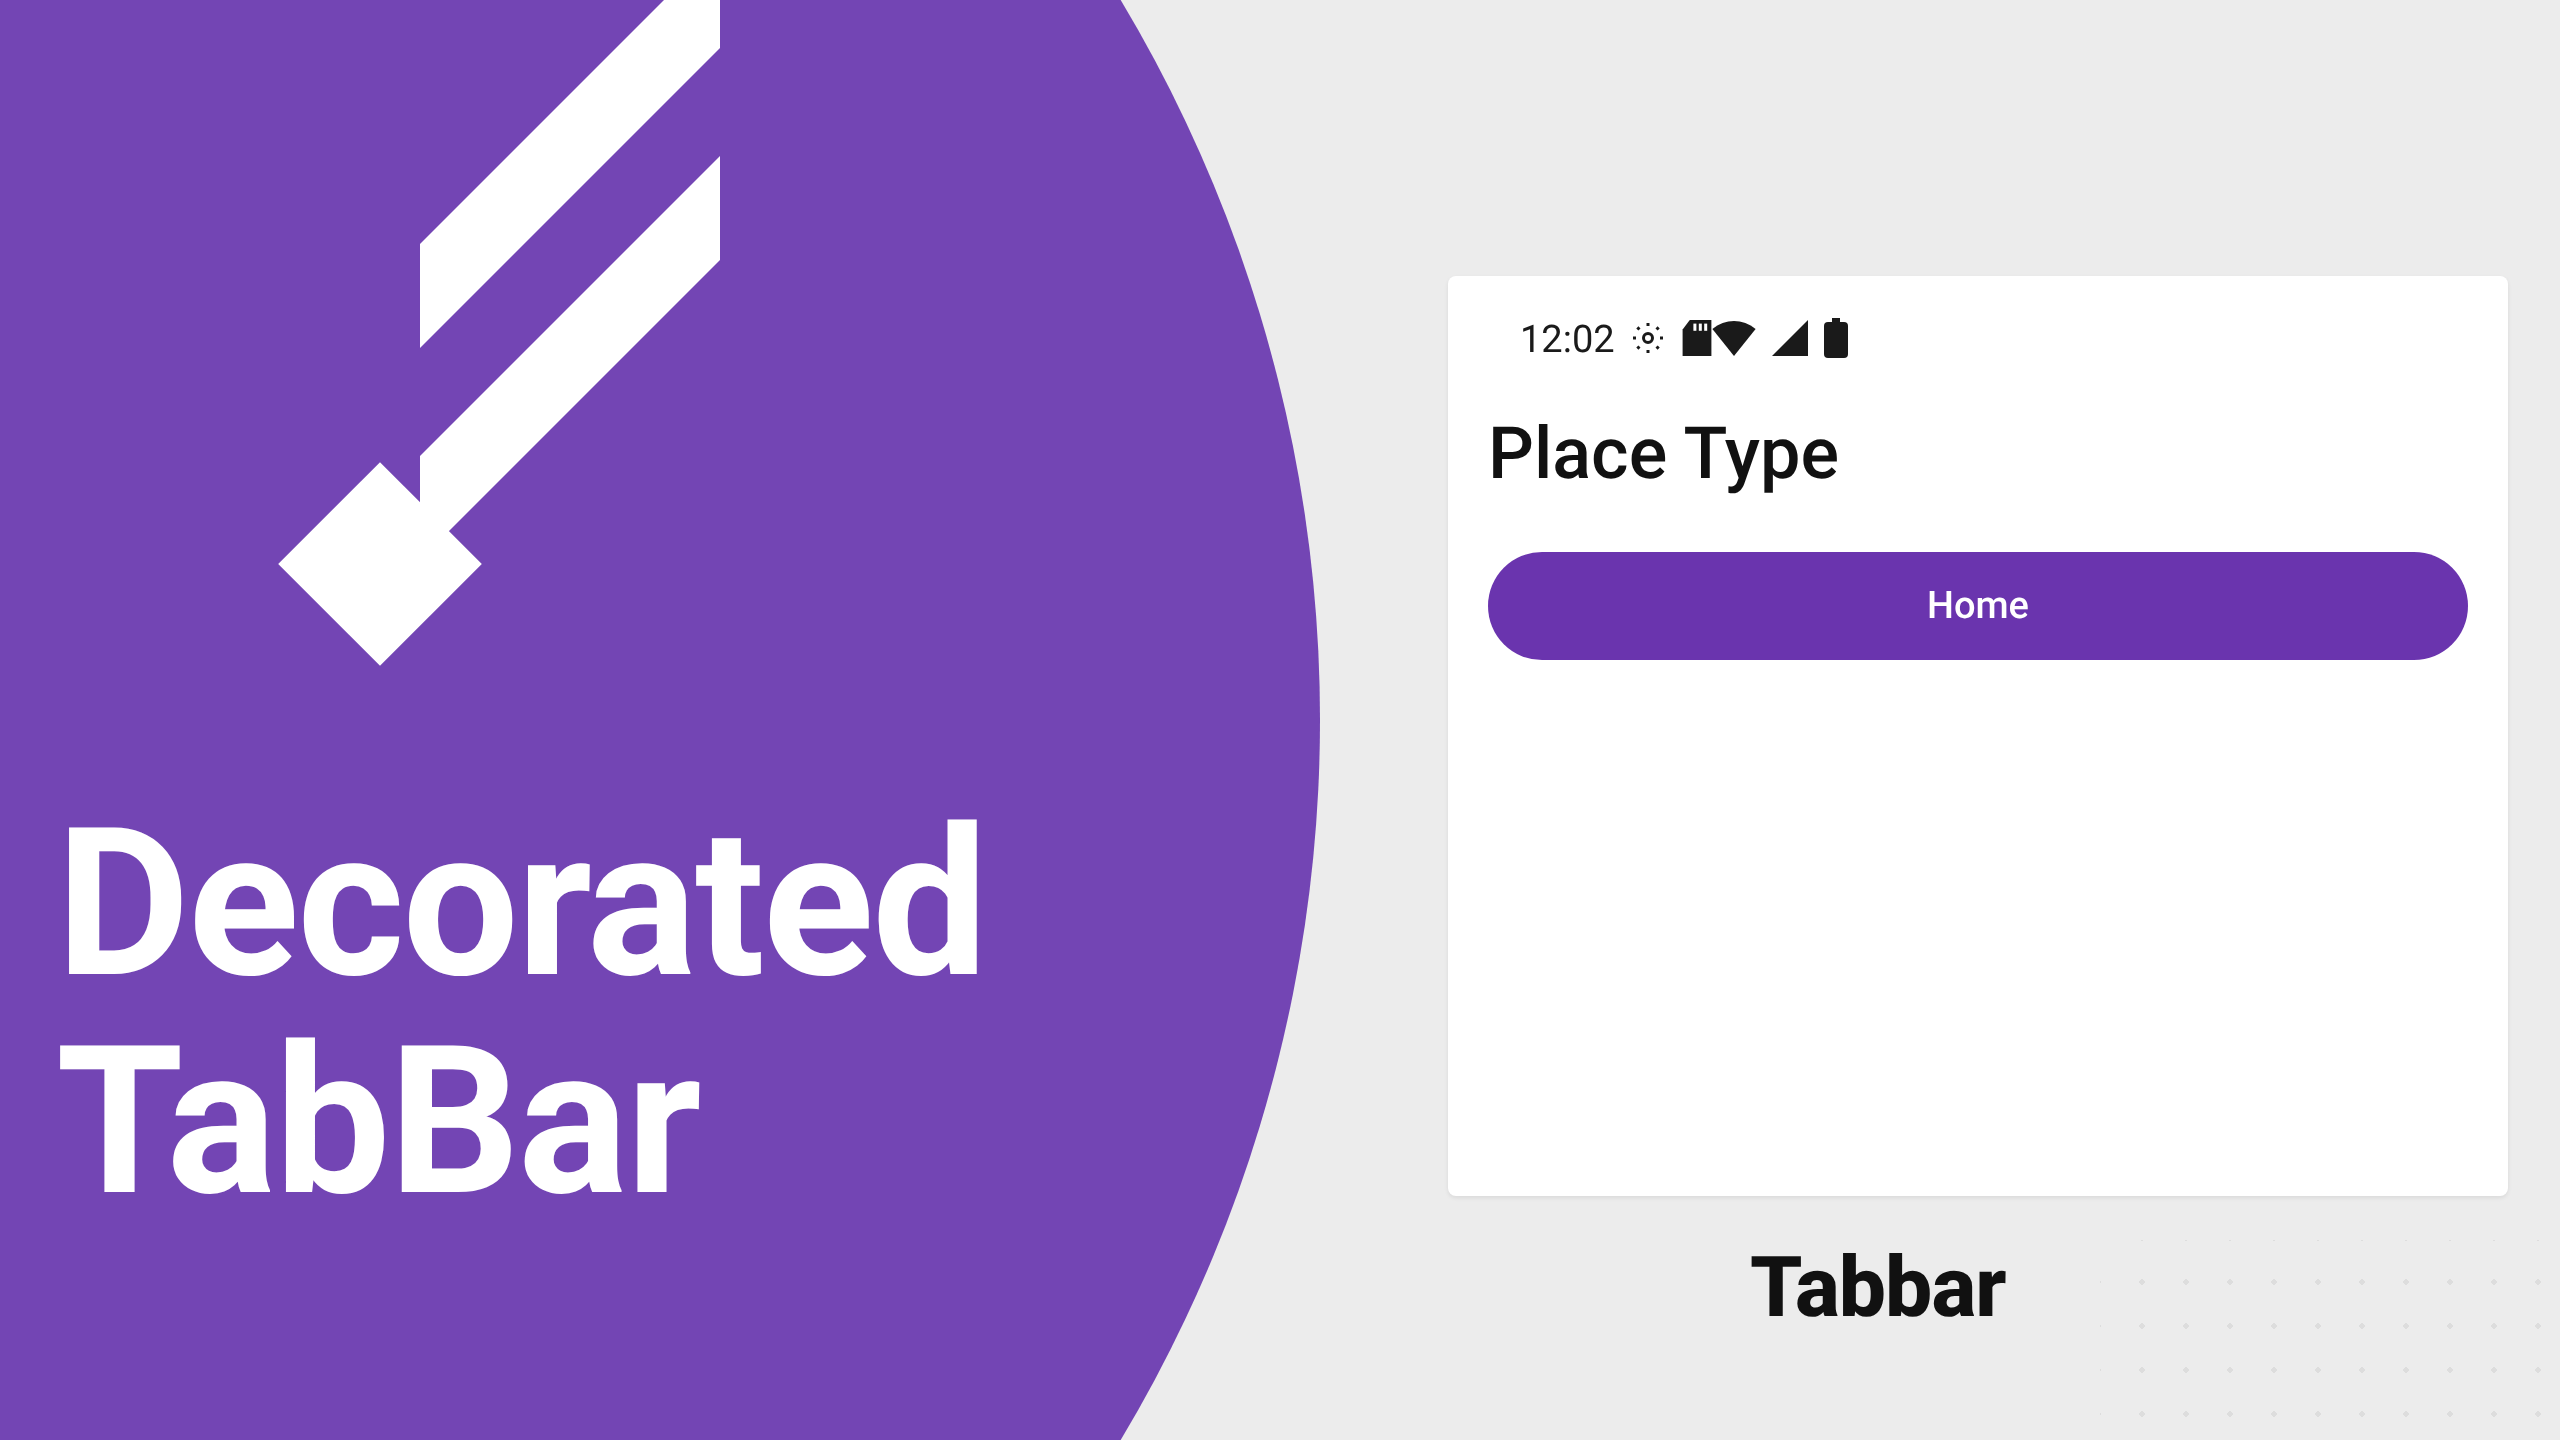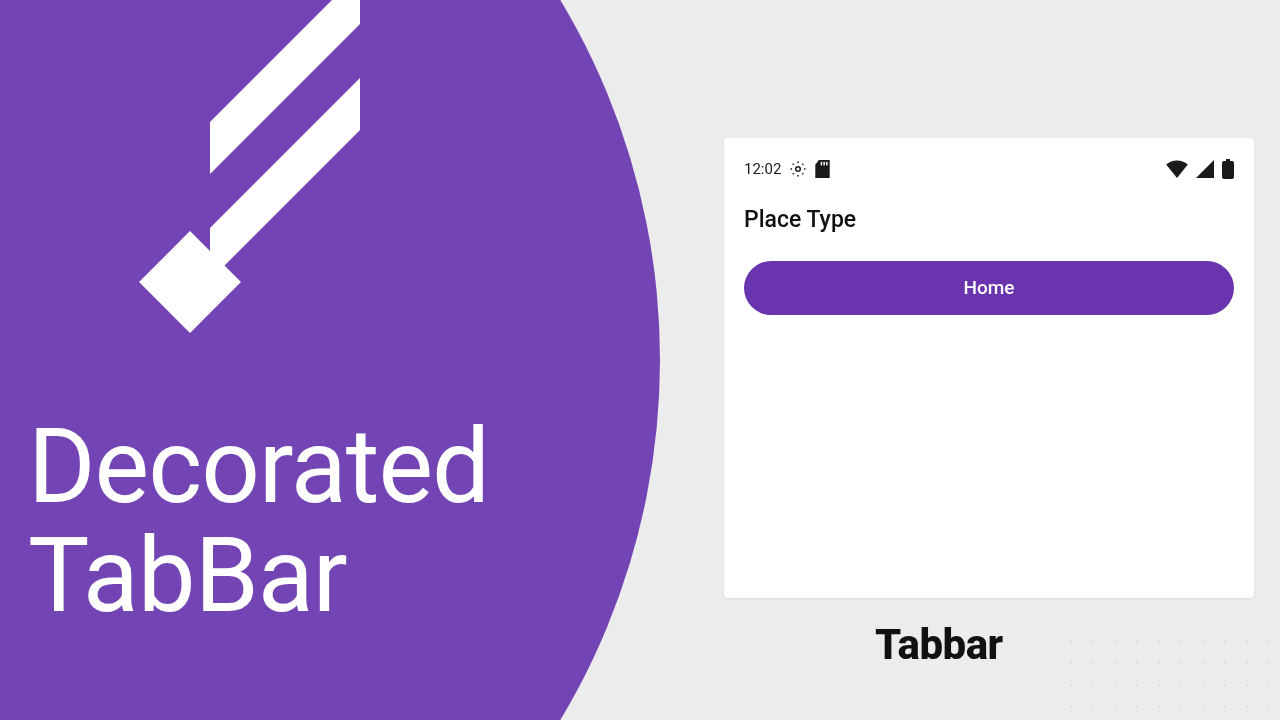--- a/index.html
+++ b/index.html
@@ -40,54 +40,54 @@
     background: #ffffff;
     transform: rotate(45deg);
   }
 
   
   .hero-text {
     position: absolute;
     left: 28px;
     top: 398px;
     color: #ffffff;
-    font-weight: 400;
+    font-weight: 700;
     font-size: 103px;
     line-height: 1.06;
     letter-spacing: -1px;
-    margin-top: 14px;
   }
 
   
   .card {
     position: absolute;
     left: 724px;
     top: 138px;
     width: 530px;
     height: 460px;
     background: #ffffff;
     border-radius: 4px;
     box-shadow: 0 1px 2px rgba(0,0,0,0.08);
     padding: 16px 20px 0 20px;
   }
 
   .statusbar {
     display: flex;
-    justify-content: space-between;
+    justify-content: flex-start;
     align-items: center;
-    font-size: 15px;
+    font-size: 19px;
     color: #1a1a1a;
     height: 30px;
+    margin-left: 16px;
   }
   .statusbar .left, .statusbar .right { display: flex; align-items: center; gap: 8px; }
   .statusbar svg { display: block; }
 
   .page-title {
     margin-top: 22px;
-    font-size: 23px;
+    font-size: 36px;
     font-weight: 500;
     color: #111;
   }
 
   .tabs {
     margin-top: 28px;
     display: flex;
     align-items: flex-end;
     gap: 0;
   }

